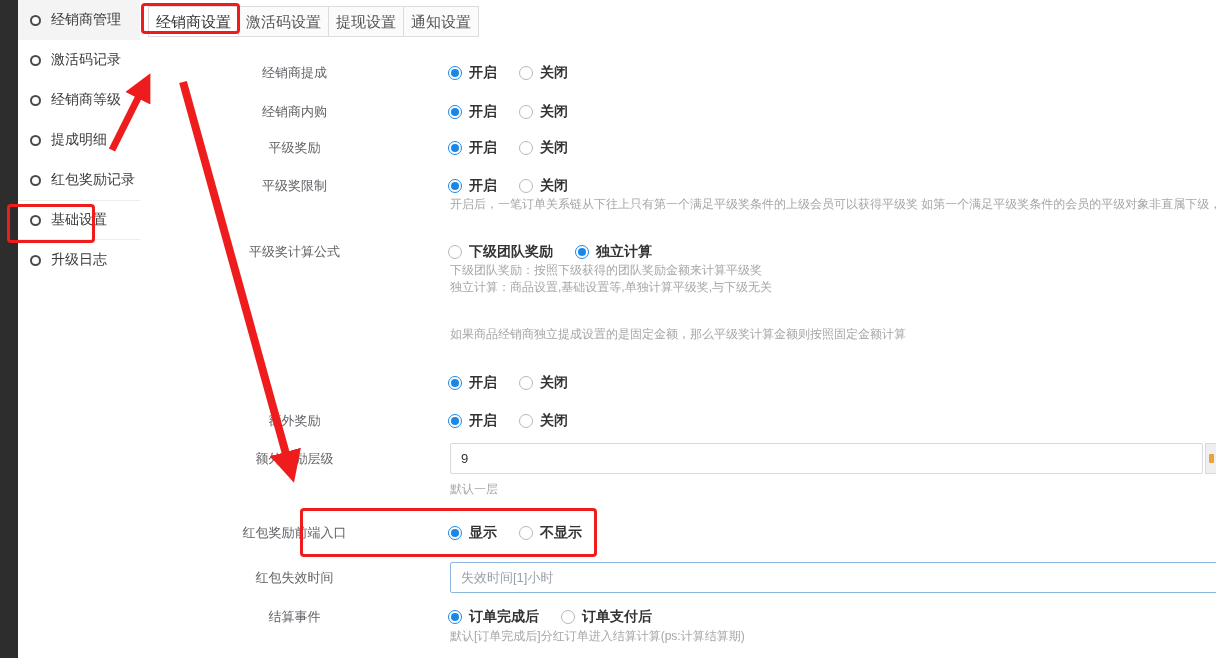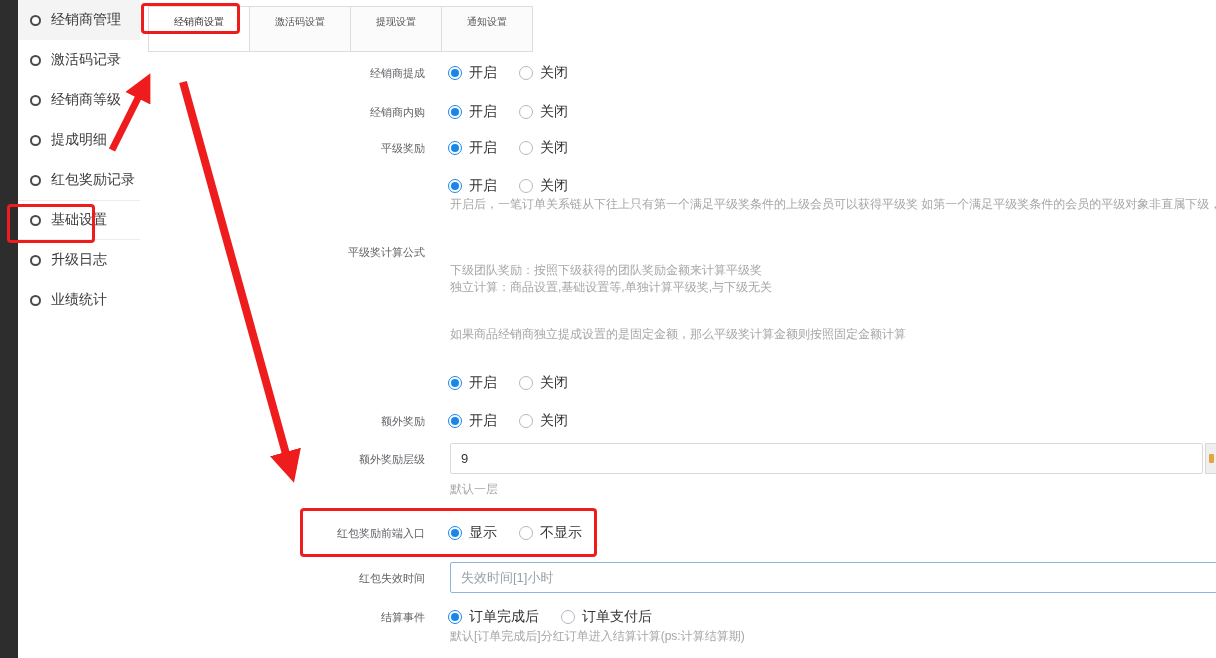--- a/index.html
+++ b/index.html
@@ -21,30 +21,30 @@
   .side-item.bordered { border-top:1px solid #ededed; border-bottom:1px solid #ededed;text-align:right; }
   .ring { width:11px; height:11px; border:2px solid #4a4a4a; border-radius:50%;
           background:#fff; flex:0 0 auto; }
 
   
   .content { position:absolute; left:140px; top:0; width:1076px; height:658px;
              background:#fff; overflow:hidden; }
 
   
   .tabbar { position:absolute; left:8px; top:6px; display:flex; }
-  .tab { height:46px; line-height:29px; padding:0 25px; font-size:10px; color:#555;
+  .tab { height:31px; line-height:29px; padding:0 7px; font-size:15px; color:#555;
          background:#fbfbfb; border:1px solid #dddddd; margin-left:-1px; cursor:pointer; white-space:nowrap; }
   .tab:first-child { margin-left:0; }
   .tab.active { background:#fff; color:#333; }
 
   
   .form { position:absolute; left:0; top:0; width:100%; height:100%; }
-  .flabel { position:absolute; width:285px; left:0; text-align:right; font-size:11px;
+  .flabel { position:absolute; width:285px; left:12px; text-align:center; font-size:13px;
             color:#606266; line-height:18px; white-space:nowrap; }
-  .controls { position:absolute; left:308px; display:flex; align-items:center; gap:22px; height:18px; }
+  .controls { position:absolute; left:308px; display:flex; align-items:center; gap:22px; height:18px;font-weight:bold; }
   .radio-opt { display:flex; align-items:center; gap:7px; cursor:pointer; font-size:14px; color:#333; }
   .rdot { width:14px; height:14px; border-radius:50%; border:1px solid #b4b8be; background:#fff;
           position:relative; flex:0 0 auto; }
   .radio-opt.checked .rdot { border-color:#1a87e8; }
   .radio-opt.checked .rdot::after { content:""; position:absolute; left:50%; top:50%;
           width:8px; height:8px; border-radius:50%; background:#1a87e8; transform:translate(-50%,-50%); }
   .hint { position:absolute; left:310px; font-size:12px; color:#a6a6a6; line-height:17px; white-space:nowrap; }
   .tinput { position:absolute; left:310px; height:31px; border:1px solid #d6dade; border-radius:2px;
             background:#fff; font-size:13px; color:#333; padding:0 10px;
             font-family:"Liberation Sans","DejaVu Sans",sans-serif; outline:none; }
@@ -84,24 +84,20 @@
     <span>红包奖励记录</span>
   </div>
   <div class="side-item bordered">
     <span class="ring"></span>
     <span>基础设置</span>
   </div>
   <div class="side-item">
     <span class="ring"></span>
     <span>升级日志</span>
   </div>
-  <div class="side-item">
-    <span class="ring"></span>
-    <span>业绩统计</span>
-  </div>
 </nav>
 
 <main class="content">
 
   <div class="tabbar">
     <div class="tab active">经销商设置</div>
     <div class="tab">激活码设置</div>
     <div class="tab">提现设置</div>
     <div class="tab">通知设置</div>
   </div>
@@ -137,33 +133,44 @@
       <span class="radio-opt checked">
           <span class="rdot"></span>
           <span>开启</span>
         </span>
       <span class="radio-opt">
           <span class="rdot"></span>
           <span>关闭</span>
         </span>
     </div>
 
+    <div class="flabel" style="top:177px">平级奖限制</div>
     <div class="controls" style="top:177px">
       <span class="radio-opt checked">
           <span class="rdot"></span>
           <span>开启</span>
         </span>
       <span class="radio-opt">
           <span class="rdot"></span>
           <span>关闭</span>
         </span>
     </div>
     <div class="hint" style="top:196px">开启后，一笔订单关系链从下往上只有第一个满足平级奖条件的上级会员可以获得平级奖 如第一个满足平级奖条件的会员的平级对象非直属下级，无法获得平级奖</div>
 
     <div class="flabel" style="top:243px">平级奖计算公式</div>
+    <div class="controls" style="top:243px">
+      <span class="radio-opt">
+          <span class="rdot"></span>
+          <span>下级团队奖励</span>
+        </span>
+      <span class="radio-opt checked">
+          <span class="rdot"></span>
+          <span>独立计算</span>
+        </span>
+    </div>
     <div class="hint" style="top:262px">下级团队奖励：按照下级获得的团队奖励金额来计算平级奖</div>
     <div class="hint" style="top:279px">独立计算：商品设置,基础设置等,单独计算平级奖,与下级无关</div>
     <div class="hint" style="top:326px">如果商品经销商独立提成设置的是固定金额，那么平级奖计算金额则按照固定金额计算</div>
 
     <div class="controls" style="top:374px">
       <span class="radio-opt checked">
           <span class="rdot"></span>
           <span>开启</span>
         </span>
       <span class="radio-opt">

